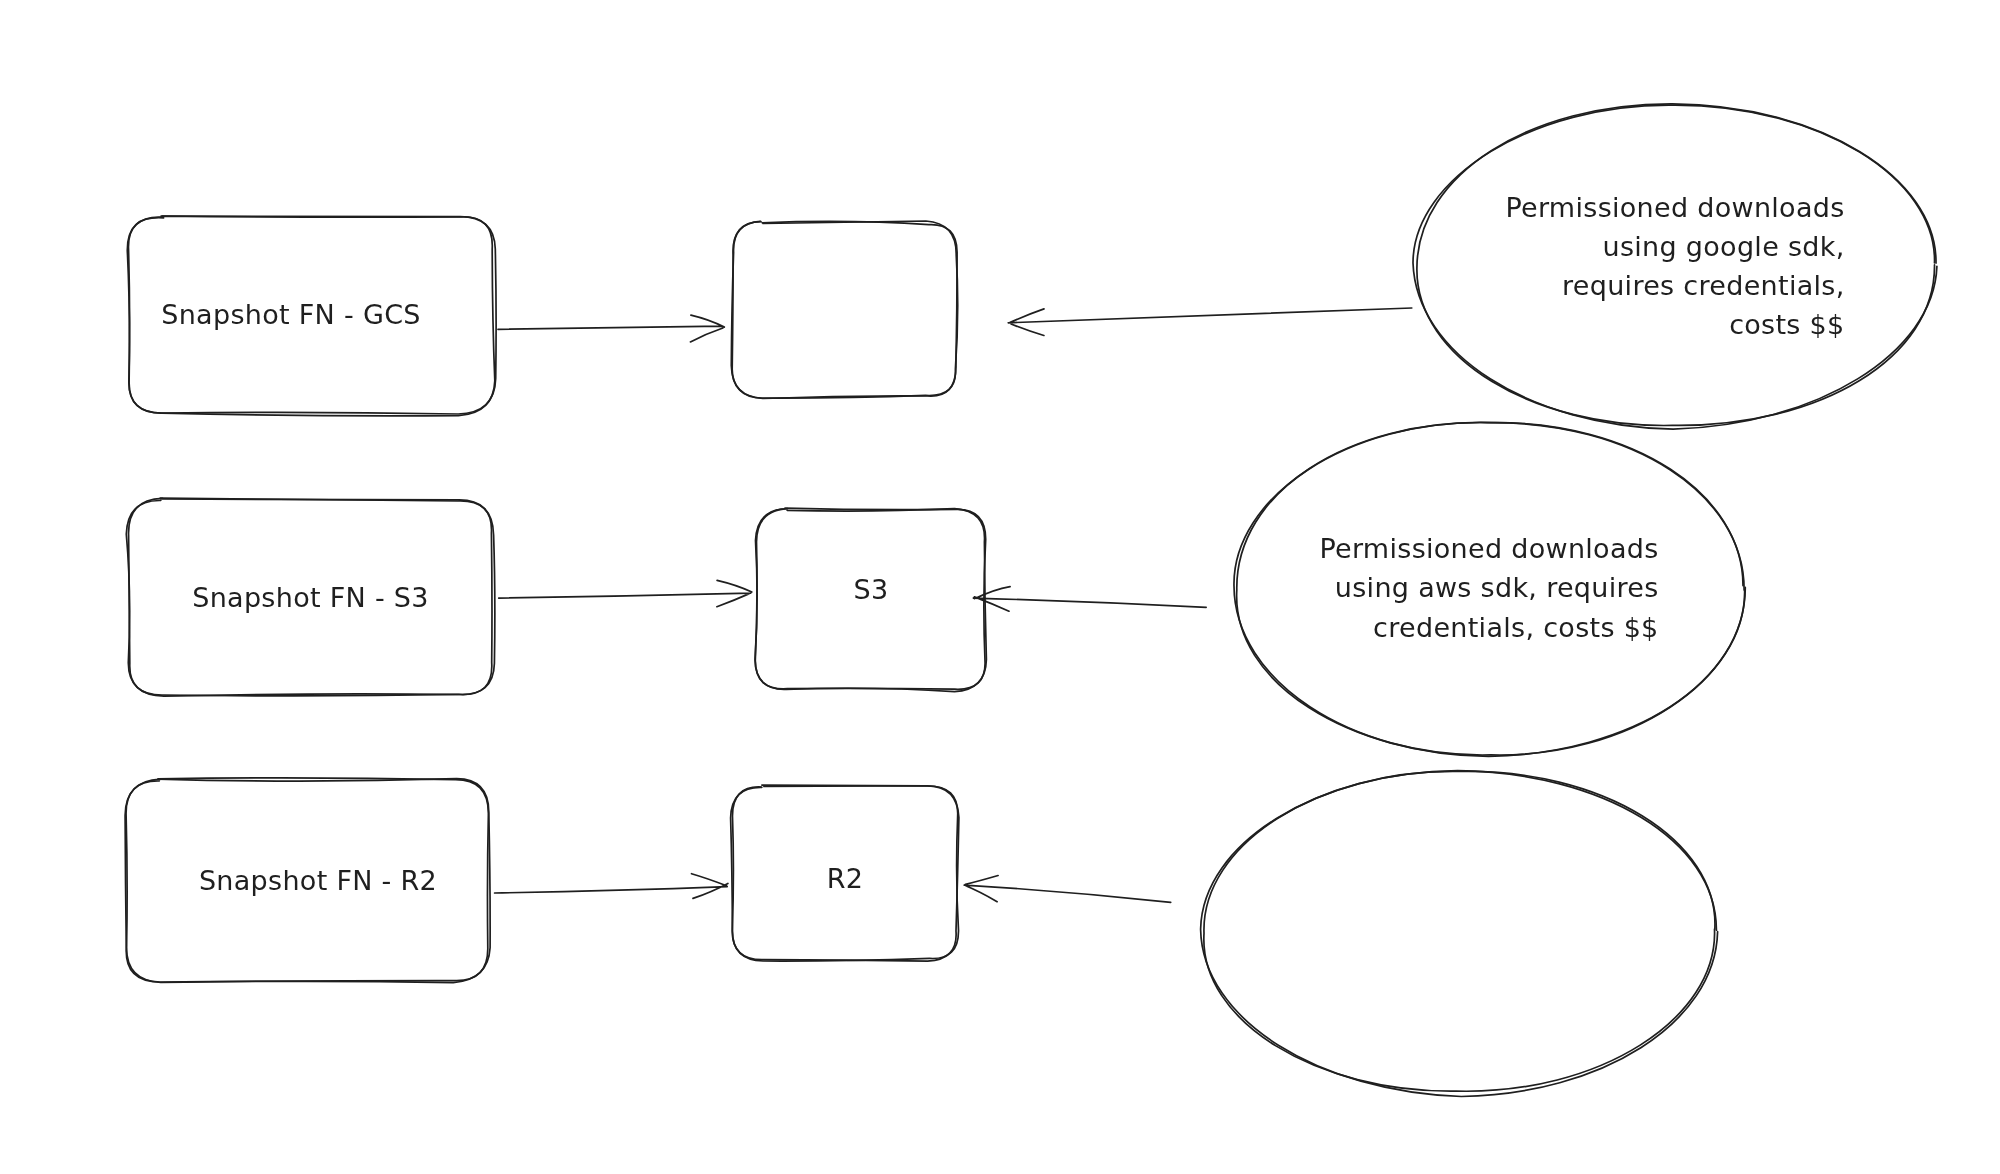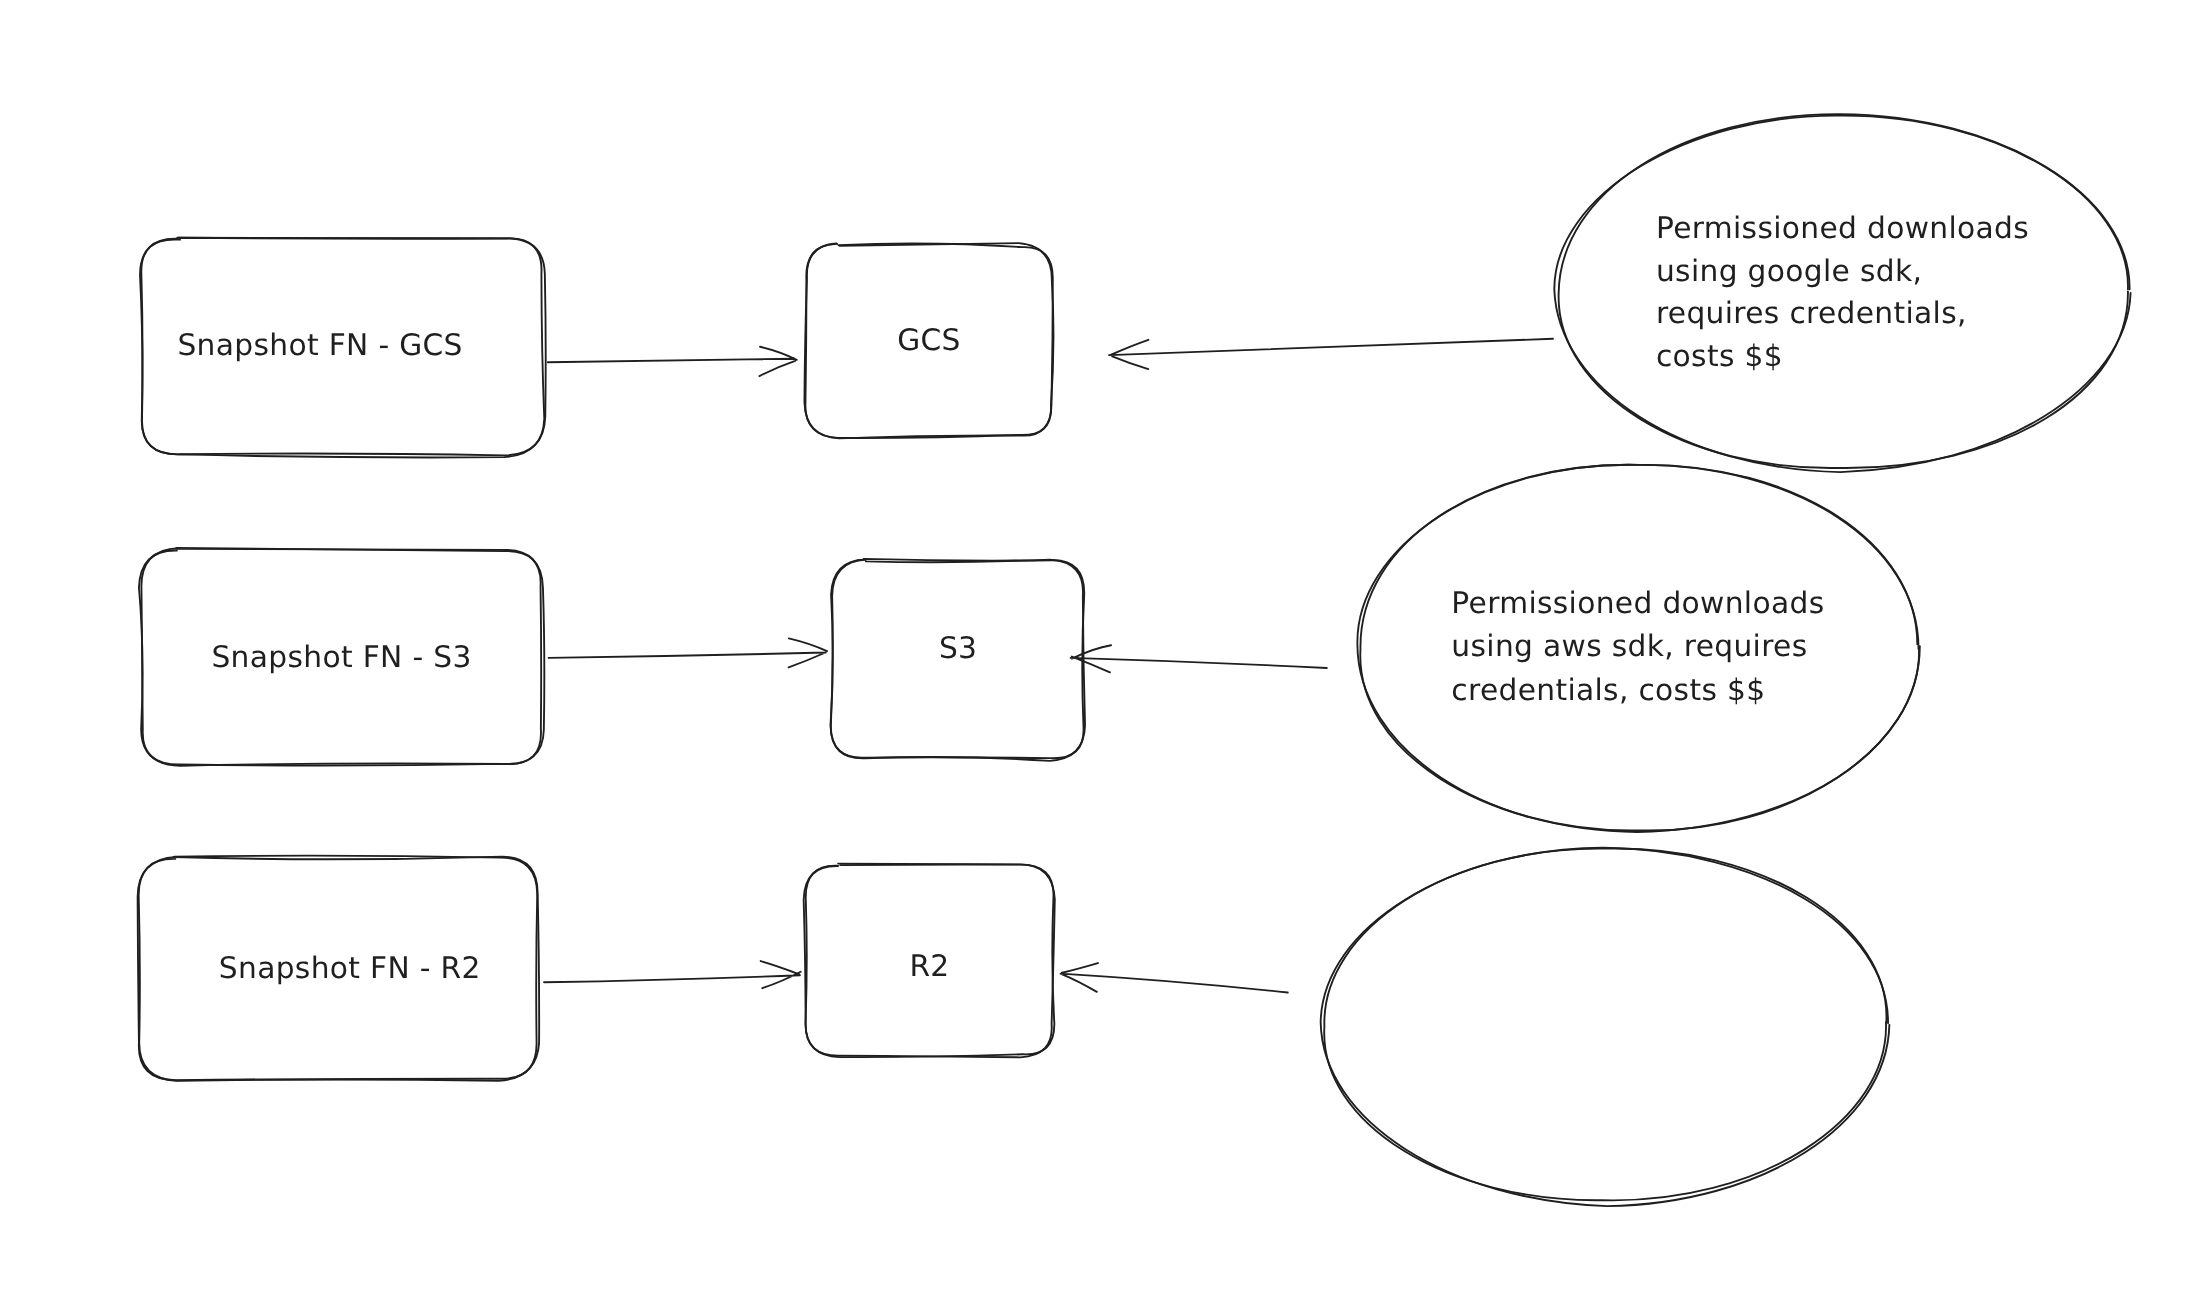--- a/index.html
+++ b/index.html
@@ -5,21 +5,21 @@
   html,body{margin:0;padding:0;}
   body{
     width:2000px;height:1174px;overflow:hidden;
     background:#ffffff;
     font-family:"DejaVu Sans","Liberation Sans",sans-serif;
   }
   .canvas{position:relative;width:2000px;height:1174px;background:#ffffff;}
   .canvas svg{position:absolute;left:0;top:0;}
   .lbl{
     position:absolute;display:flex;align-items:center;justify-content:center;
-    text-align:left;color:#1f1f1f;font-size:27px;line-height:1.45;
+    text-align:right;color:#1f1f1f;font-size:27px;line-height:1.45;
     letter-spacing:0.3px;white-space:pre-line;pointer-events:auto;
     user-select:none;
   }
   .lbl.small{font-size:27px;}
 </style>
 </head>
 <body>
 
 <div class="canvas">
 
@@ -77,21 +77,20 @@
     <g>
         <path d="M1170.7 902.3 Q1065.8 891.2 964.2 885.1 M998.1 875.5 Q979.2 881.0 965.5 884.3 M997.1 901.7 Q979.4 891.3 965.1 885.5" fill="none" stroke="#1f1f1f" stroke-width="1.7" stroke-linecap="round" stroke-linejoin="round"></path>
       </g>
     <g>
         <path d="M1714.5 929.2 C1718.1 1018.7 1598.8 1094.8 1456.2 1091.1 C1316.9 1092.9 1198.7 1021.3 1204.0 933.4 C1200.8 844.5 1318.3 769.8 1457.5 771.5 C1601.4 767.7 1719.9 840.6 1714.8 929.5" fill="none" stroke="#1f1f1f" stroke-width="1.7" stroke-linecap="round" stroke-linejoin="round"></path>
         <path d="M1717.6 931.7 C1715.4 1023.5 1600.5 1094.3 1461.3 1096.5 C1319.3 1091.8 1202.3 1020.1 1200.6 929.2 C1202.3 842.4 1318.9 771.6 1457.6 770.6 C1601.1 772.5 1716.8 840.1 1716.4 930.2" fill="none" stroke="#1f1f1f" stroke-width="1.7" stroke-linecap="round" stroke-linejoin="round"></path>
       </g>
   </svg>
 
   <div class="lbl" style="left:128px;top:216px;width:326px;height:198px">Snapshot FN - GCS</div>
-  <div class="lbl small" style="left:732px;top:223px;width:225px;height:174px">GCS</div>
   <div class="lbl" style="left:1415px;top:104px;width:520px;height:324px">Permissioned downloads
 using google sdk,
 requires credentials,
 costs $$</div>
 
   <div class="lbl" style="left:128px;top:500px;width:365px;height:196px">Snapshot FN - S3</div>
   <div class="lbl small" style="left:756px;top:510px;width:230px;height:159px">S3</div>
   <div class="lbl" style="left:1234px;top:420px;width:510px;height:336px">Permissioned downloads
 using aws sdk, requires
 credentials, costs $$</div>

